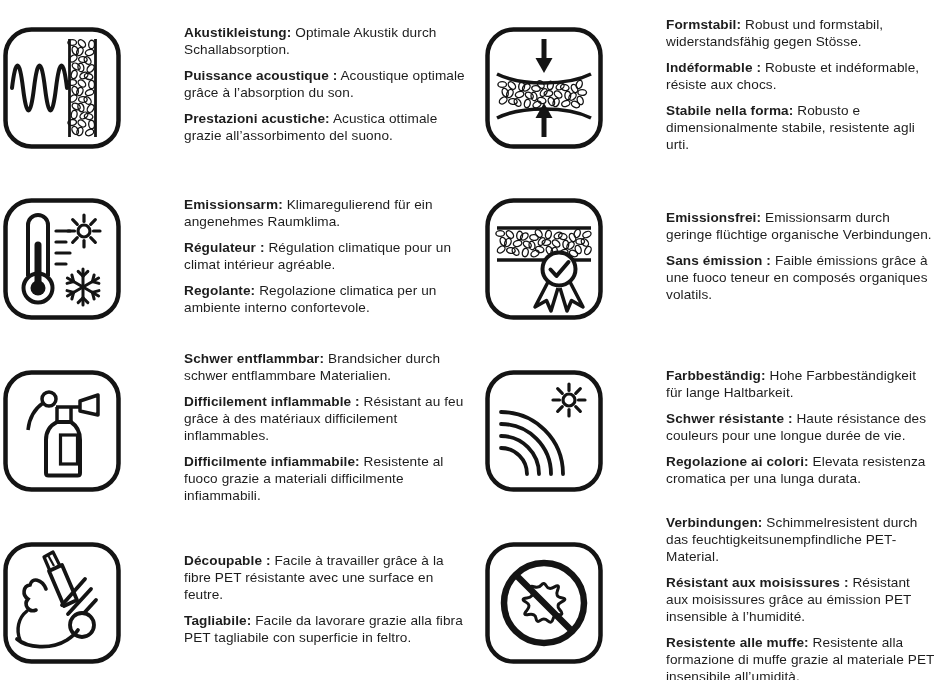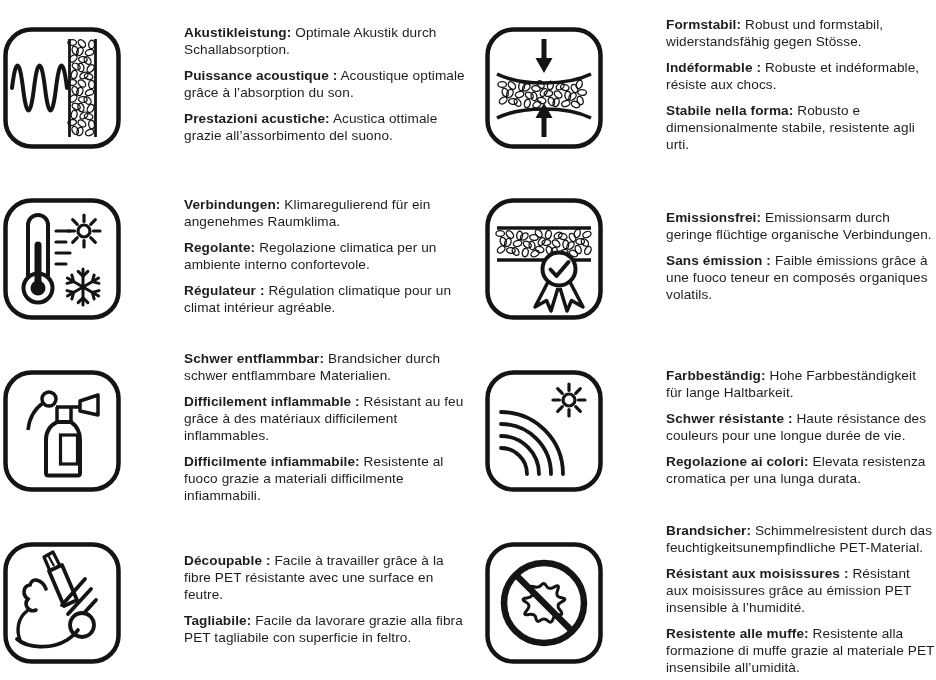--- a/index.html
+++ b/index.html
@@ -175,23 +175,23 @@
               <line x1="80" y1="89" x2="95.5884572681199" y2="80"></line>
               <line x1="89.35307436087193" y1="83.6" x2="91.12339662937316" y2="76.99306734818276"></line>
               <line x1="89.35307436087193" y1="83.6" x2="95.96000701268916" y2="85.37032226850123"></line>
               <line x1="80" y1="89" x2="95.5884572681199" y2="97.99999999999999"></line>
               <line x1="89.35307436087194" y1="94.39999999999999" x2="95.96000701268918" y2="92.62967773149875"></line>
               <line x1="89.35307436087194" y1="94.39999999999999" x2="91.12339662937319" y2="101.00693265181722"></line>
             </g>
         </svg>
       </div>
       <div class="texts">
-        <p><b>Verbindungen:</b> <span>Klimaregulierend für ein angenehmes Raumklima.</span></p>
+        <p><b>Emissionsarm:</b> <span>Klimaregulierend für ein angenehmes Raumklima.</span></p>
+        <p><b>Régulateur :</b> <span>Régulation climatique pour un climat intérieur agréable.</span></p>
         <p><b>Regolante:</b> <span>Regolazione climatica per un ambiente interno confortevole.</span></p>
-        <p><b>Régulateur :</b> <span>Régulation climatique pour un climat intérieur agréable.</span></p>
       </div>
     </div>
 
     <div class="feature">
       <div class="icon-wrap">
         <svg width="118" height="122" viewBox="0 0 118 122">
           <rect x="2.5" y="2.5" width="113" height="117" rx="26" fill="#fff" stroke="#141414" stroke-width="4.5"></rect>
           <g data-scribble="13,33,92,26">
               <ellipse cx="15.2" cy="35.5" rx="4.3" ry="2.9" transform="rotate(0 15.2 35.5)"></ellipse>
               <ellipse cx="24.9" cy="36.5" rx="4.3" ry="2.9" transform="rotate(47 24.9 36.5)"></ellipse>
@@ -322,20 +322,20 @@
     <div class="feature">
       <div class="icon-wrap">
         <svg width="118" height="122" viewBox="0 0 118 122">
           <rect x="2.5" y="2.5" width="113" height="117" rx="26" fill="#fff" stroke="#141414" stroke-width="4.5"></rect>
           <path fill="none" stroke="#141414" stroke-width="3" d="M56.34934388922607,42.96738218890921 Q59,39.5 61.30863596744827,43.90707480969512 Q63.61727193489653,48.314149619390236 69.50417799095165,44.89000815992815 Q75.39108404700676,41.465866700466066 72.60820079715612,48.10793335023303 Q69.82531754730549,54.75 76.47655374805228,55.7478098235801 Q83.12778994879909,56.745619647160204 76.72653955421974,59.87128684516495 Q70.32528915964039,62.9969540431697 74.83844307428735,67.87347702158485 Q79.35159698893432,72.75 74.15740246953784,72.81184443417209 Q68.96320795014137,72.87368886834416 67.82933058748446,77.50838641801354 Q66.69545322482755,82.14308396768294 62.84772661241377,78.82154198384147 Q59,75.5 55.32328345924906,78.35169567344852 Q51.646566918498124,81.20339134689704 50.98446709386492,76.27249566450162 Q50.32236726923172,71.3415999821062 43.61935973636427,72.54579999105312 Q36.916352203496814,73.75000000000001 41.80312764542211,68.46030111041833 Q46.6899030873474,63.17060222083663 40.781056569274156,59.95811093399842 Q34.8722100512009,56.74561964716021 41.95645895383993,55.99780982358011 Q49.04070785647895,55.25000000000001 46.46759951442264,49.12397779335201 Q43.89449117236632,42.99795558670402 48.796589475409235,44.716359982261224 Q53.69868777845214,46.43476437781842 56.34934388922607,42.96738218890921 Z"></path>
           <circle cx="59" cy="61" r="40" fill="none" stroke="#141414" stroke-width="6.5"></circle>
           <line x1="31.5" y1="33.5" x2="86.5" y2="88.5" stroke="#141414" stroke-width="6.5" stroke-linecap="round"></line>
         </svg>
       </div>
       <div class="texts">
-        <p><b>Brandsicher:</b> <span>Schimmelresistent durch das feuchtigkeitsunempfindliche PET-Material.</span></p>
+        <p><b>Verbindungen:</b> <span>Schimmelresistent durch das feuchtigkeitsunempfindliche PET-Material.</span></p>
         <p><b>Résistant aux moisissures :</b> <span>Résistant aux moisissures grâce au émission PET insensible à l’humidité.</span></p>
         <p><b>Resistente alle muffe:</b> <span>Resistente alla formazione di muffe grazie al materiale PET insensibile all’umidità.</span></p>
       </div>
     </div>
 
   </div>
 </div>
 
 </body></html>

